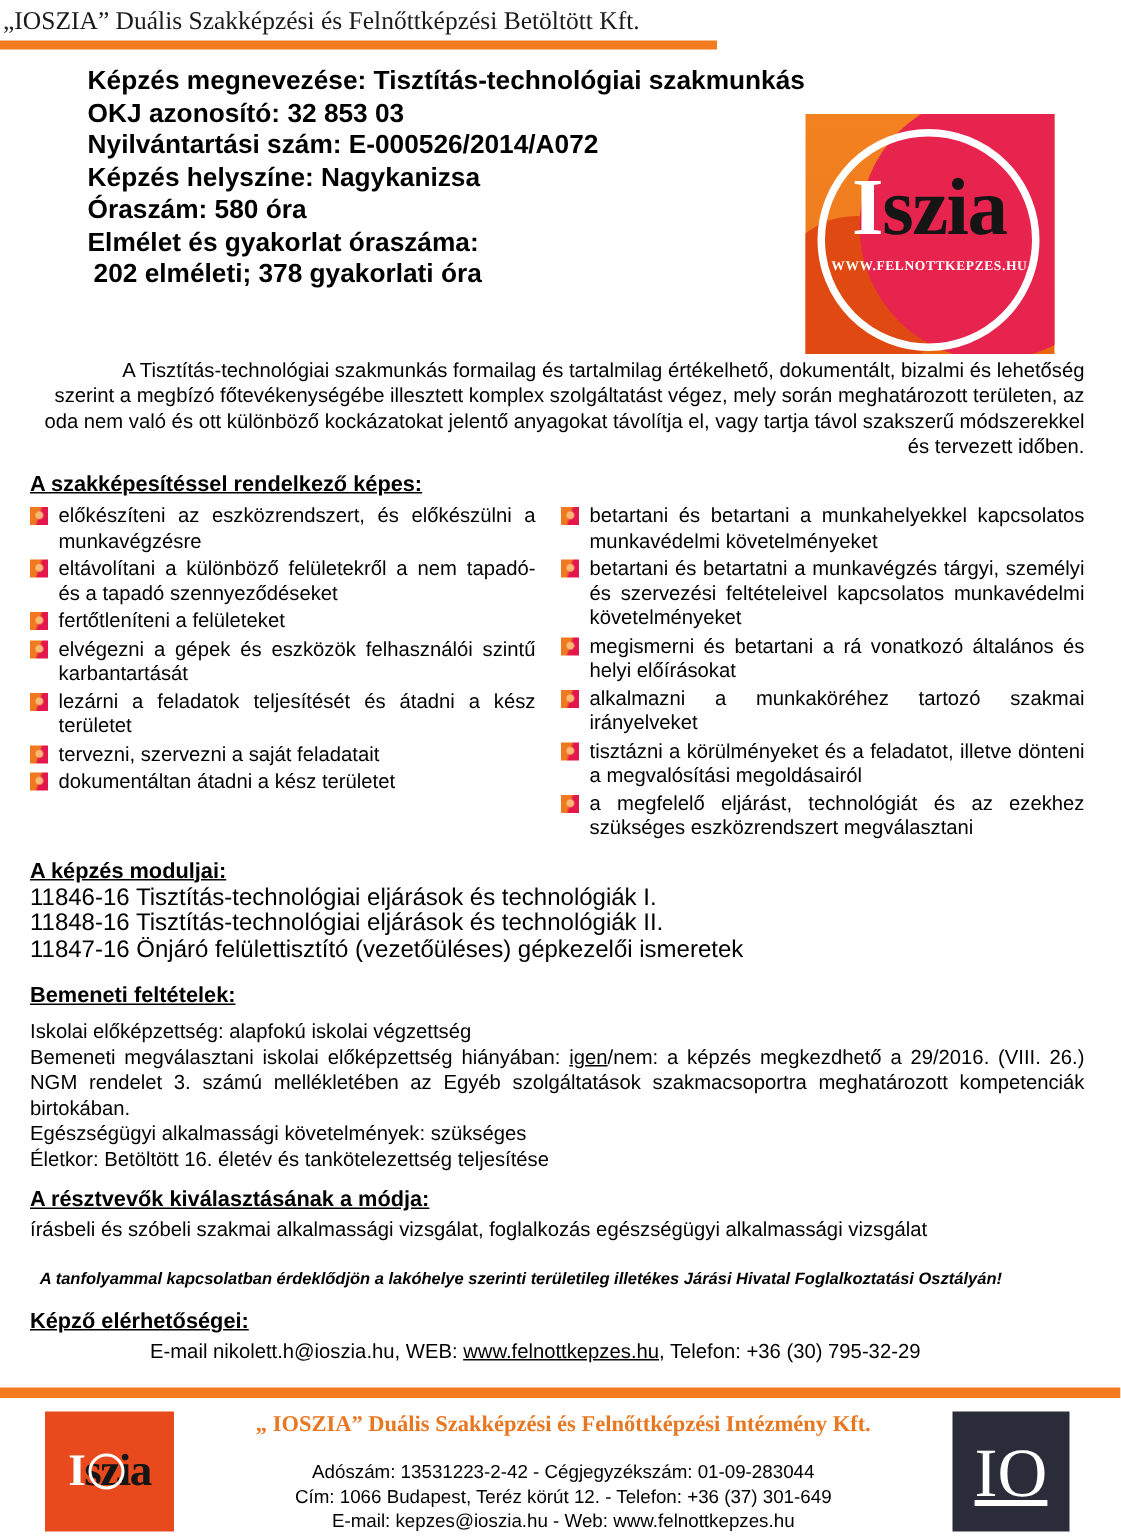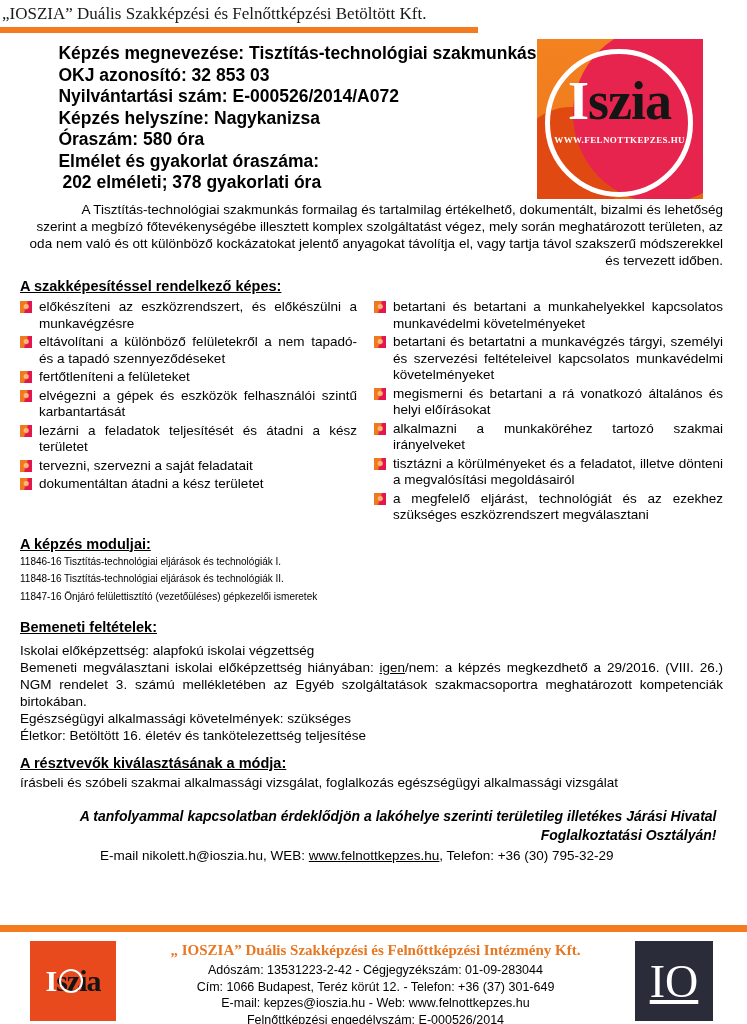--- a/index.html
+++ b/index.html
@@ -14,20 +14,21 @@
     font-size:17px;line-height:20px;padding:4px 0 0 2px;color:#1a1a1a;
   }
   .orange-rule{width:478px;height:6px;background:#f47b20;margin-top:3px;}
   
   .header-row{display:flex;justify-content:center;padding:6px 6px 0 20px;}
   .header-text{font-weight:bold;font-size:17.5px;line-height:21.5px;padding-top:4px;}
   .header-text div:last-child{padding-left:4px;}
   .logo{
     width:166px;height:160px;position:relative;overflow:hidden;flex:none;
     background:linear-gradient(180deg,#f58220 0%,#ef7c1e 55%,#e8670d 100%);
+    margin-top:37px;
   }
   .logo-red{position:absolute;left:-22px;top:68px;width:112px;height:112px;border-radius:50%;background:#e04a12;}
   .logo-magenta{position:absolute;left:36px;top:-14px;width:178px;height:178px;border-radius:50%;background:#e6244e;}
   .logo-ring{position:absolute;left:8px;top:10px;width:138px;height:138px;border:5px solid #fff;border-radius:50%;}
   .logo-text{
     position:absolute;left:0;right:0;top:34px;text-align:center;
     font-family:"Liberation Serif", serif;font-size:54px;line-height:56px;font-weight:bold;letter-spacing:-1px;
   }
   .logo-text .io{color:#fff;}
   .logo-text .szia{color:#151515;}
@@ -55,27 +56,27 @@
   .cap-col li{
     position:relative;padding-left:19px;font-size:13.5px;line-height:16.5px;
     text-align:justify;margin-bottom:2px;
   }
   .bullet-icon{
     position:absolute;left:0;top:2px;width:12px;height:12px;display:inline-block;
     background-image:
       radial-gradient(circle at 52% 46%, rgba(250,190,120,.95) 0 2px, rgba(0,0,0,0) 3.2px),
       linear-gradient(108deg,#f0781e 44%,#e3174b 56%);
   }
-  .module-line{font-size:10px;line-height:17.5px;margin:0;}
+  .module-line{font-size:16px;line-height:17.5px;margin:0;}
   .entry-line{font-size:13.5px;line-height:17px;margin:0;}
   .entry-just{text-align:justify;}
   u.inline-u{text-decoration:underline;}
   .notice{
-    margin:16px auto 0;width:690px;text-align:right;
-    font-weight:bold;font-style:italic;font-size:14px;line-height:19px;
+    margin:16px auto 0;width:690px;text-align:left;
+    font-weight:bold;font-style:italic;font-size:11px;line-height:19px;
   }
   .contact-line{font-size:13.5px;line-height:17px;margin:2px 0 0 80px;}
   .contact-line .link{text-decoration:underline;}
   
   .footer{position:absolute;left:0;right:0;top:925px;}
   .footer-bar{height:7px;background:#f47b20;}
   .footer-row{display:flex;align-items:flex-start;padding:9px 34px 0 30px;}
   .footer-logo-left{
     width:86px;height:80px;background:#e8491d;flex:none;position:relative;
     font-family:"Liberation Serif", serif;font-weight:bold;
@@ -83,21 +84,21 @@
   }
   .footer-logo-left .io{color:#fff;}
   .footer-logo-left .szia{color:#151515;}
   .footer-logo-left .mini-ring{
     position:absolute;left:29px;top:28px;width:20px;height:20px;
     border:2px solid #fff;border-radius:50%;
   }
   .footer-center{flex:1;text-align:center;padding:0 8px;}
   .footer-company{
     color:#e87722;font-family:"Liberation Serif", serif;font-weight:bold;
-    font-size:15px;line-height:18px;margin-bottom:3px;
+    font-size:15px;line-height:18px;margin-bottom:14px;
   }
   .footer-line{font-size:12.5px;line-height:16.5px;}
   .footer-logo-right{
     width:78px;height:80px;background:#2a2c39;flex:none;
     display:flex;align-items:center;justify-content:center;
     color:#fff;font-family:"Liberation Serif", serif;font-size:46px;text-decoration:underline;
   }
 </style>
 </head>
 <body>
@@ -162,20 +163,21 @@
   <p class="entry-line" style="margin-top:6px;">Iskolai előképzettség: alapfokú iskolai végzettség</p>
   <p class="entry-line entry-just"><span>Bemeneti megválasztani iskolai előképzettség hiányában: </span><u class="inline-u">igen</u><span>/nem: a képzés megkezdhető a 29/2016. (VIII. 26.) NGM rendelet 3. számú mellékletében az Egyéb szolgáltatások szakmacsoportra meghatározott kompetenciák birtokában.</span></p>
   <p class="entry-line">Egészségügyi alkalmassági követelmények: szükséges</p>
   <p class="entry-line">Életkor: Betöltött 16. életév és tankötelezettség teljesítése</p>
 
   <p class="section-heading mt-sel"><span>A résztvevők kiválasztásának a módja:</span></p>
   <p class="body-text">írásbeli és szóbeli szakmai alkalmassági vizsgálat, foglalkozás egészségügyi alkalmassági vizsgálat</p>
 
   <p class="notice">A tanfolyammal kapcsolatban érdeklődjön a lakóhelye szerinti területileg illetékes Járási Hivatal Foglalkoztatási Osztályán!</p>
 
+  <p class="section-heading mt-contact"><span>Képző elérhetőségei:</span></p>
   <p class="contact-line"><span>E-mail nikolett.h@ioszia.hu, WEB: </span><span class="link">www.felnottkepzes.hu</span><span>, Telefon: +36 (30) 795-32-29</span></p>
 
 </div>
 
 <div class="footer">
   <div class="footer-bar"></div>
   <div class="footer-row">
     <div class="footer-logo-left">
       <span class="mini-ring"></span>
       <span class="io">I</span>

